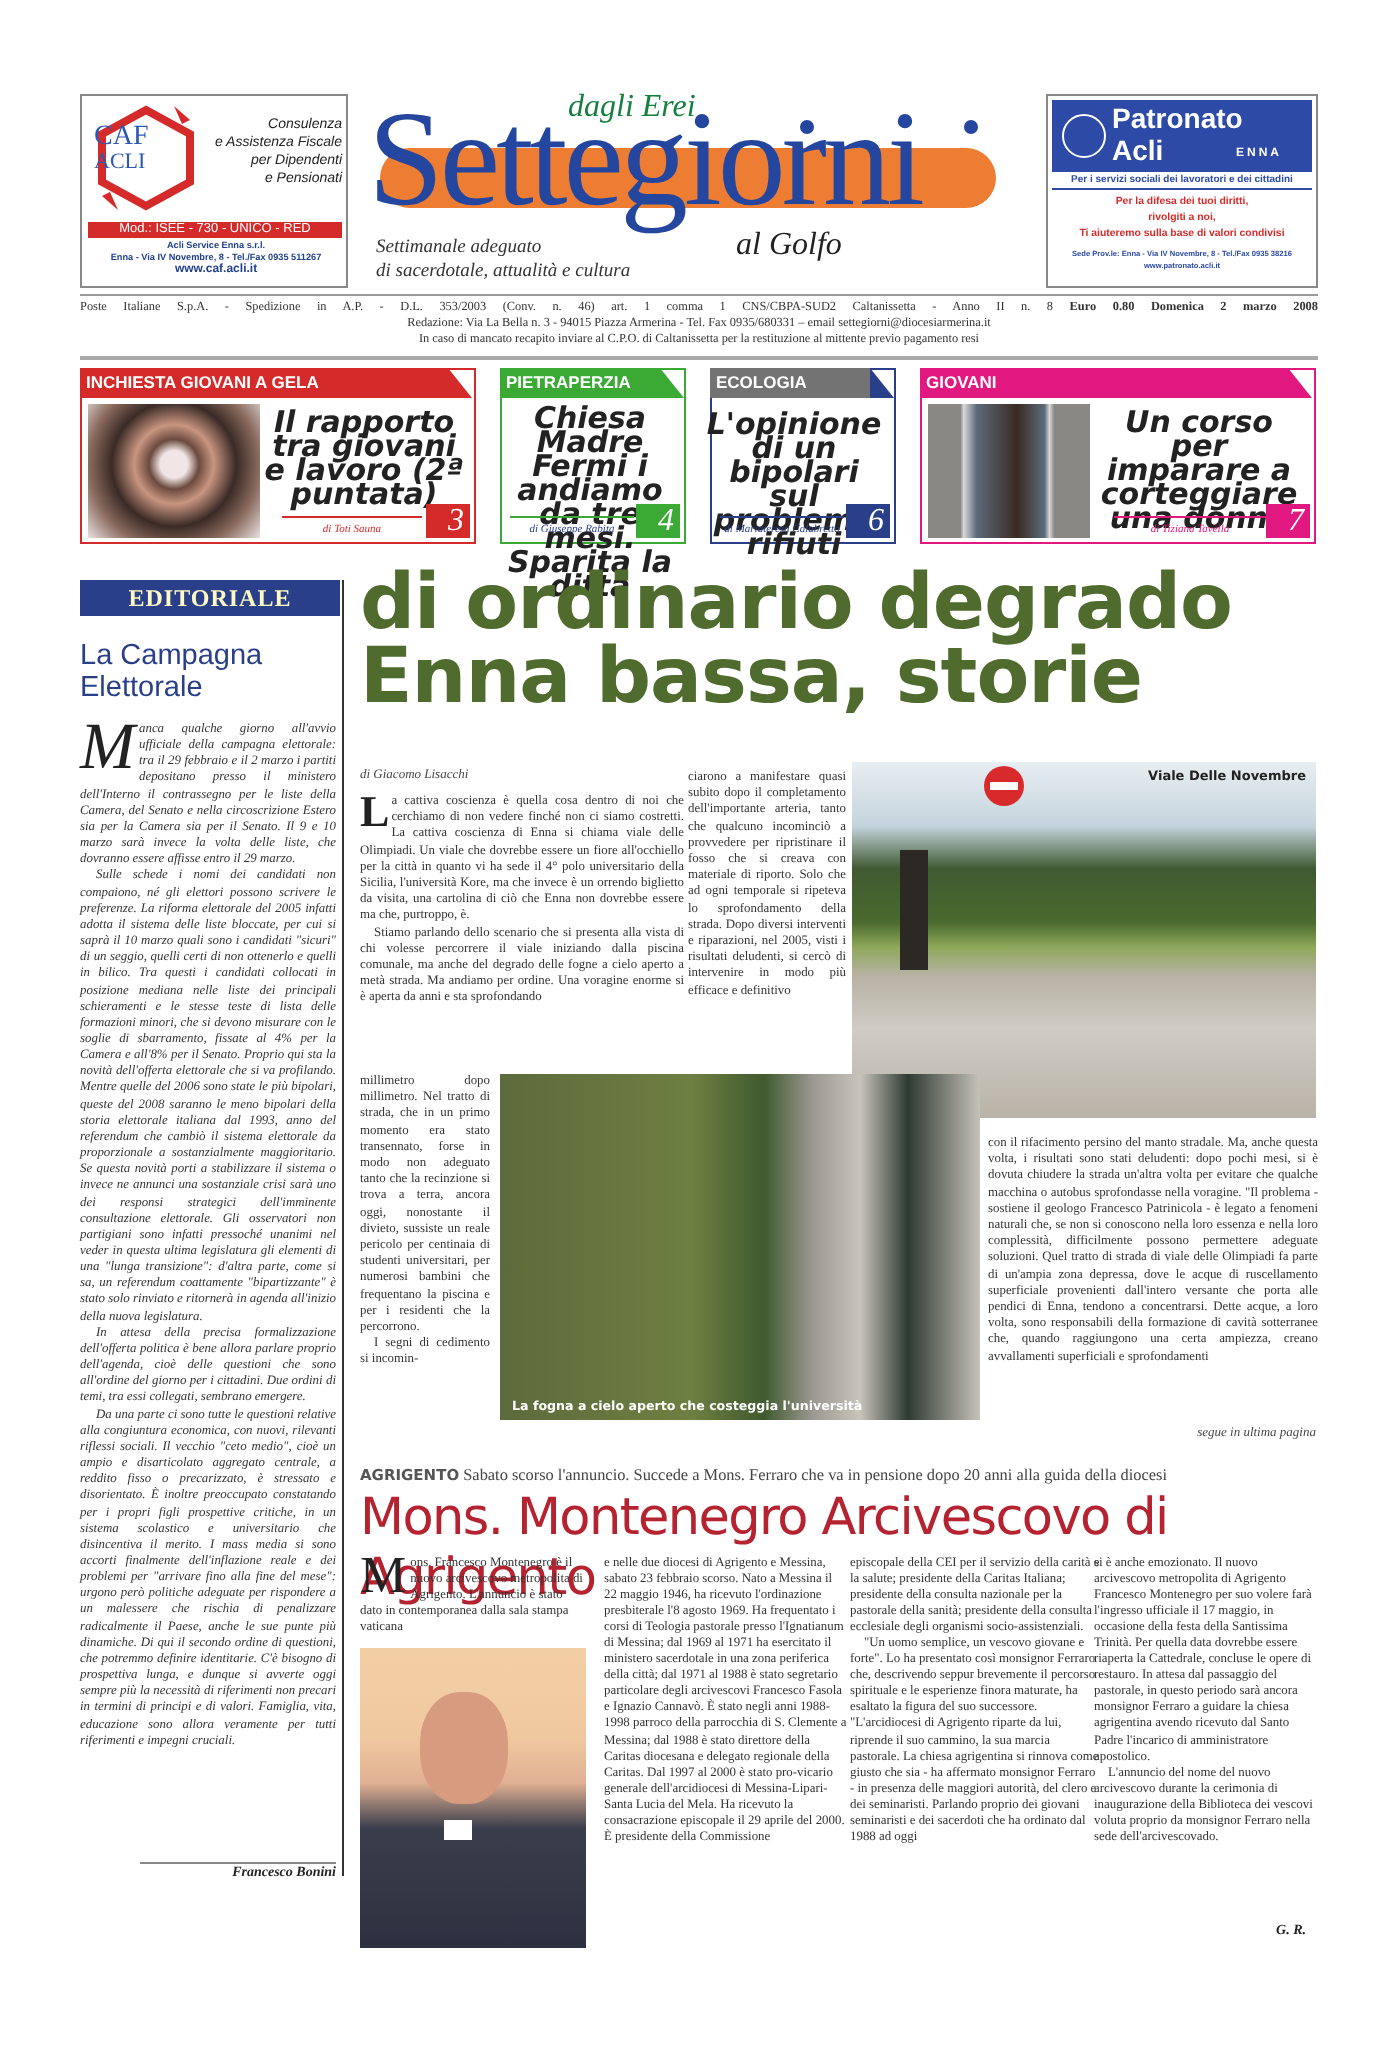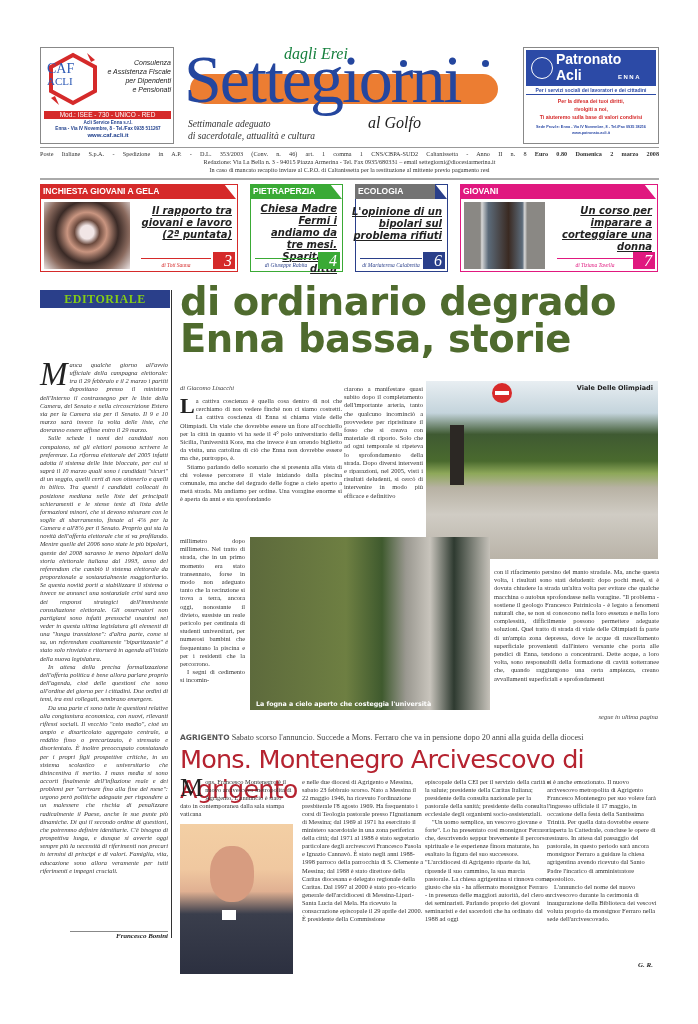--- a/index.html
+++ b/index.html
@@ -32,28 +32,28 @@
 
   
   .postal { left: 40px; top: 147px; width: 619px; border-top: 1px solid #999; border-bottom: 2px solid #aaa; padding: 2px 0 3px; font-size: 6.2px; line-height: 8.2px; color: #333; }
   .postal .l1 { text-align: justify; text-align-last: justify; }
   .postal .l2, .postal .l3 { text-align: center; }
 
   
   .teaser { top: 184px; height: 88px; border: 1.5px solid; background: #fff; }
   .teaser-head { position: absolute; left: -1px; top: -1px; height: 15px; color: #fff; font-family: "Liberation Sans", sans-serif; font-weight: bold; font-size: 8.5px; line-height: 15px; padding-left: 3px; }
   .teaser-head::after { content: ""; position: absolute; right: -12px; top: 0; border-left: 12px solid; border-left-color: inherit; border-top: 15px solid transparent; }
-  .teaser-title { position: absolute; right: 5px; top: 20px; text-align: right; font-family: "DejaVu Sans", sans-serif; font-style: italic; font-weight: bold; font-size: 10px; line-height: 12px; color: #222; text-decoration: underline; }
+  .teaser-title { position: absolute; right: 5px; top: 20px; text-align: center; font-family: "DejaVu Sans", sans-serif; font-style: italic; font-weight: bold; font-size: 15px; line-height: 12px; color: #222; }
   .teaser-author { position: absolute; bottom: 3px; font-size: 5.5px; font-style: italic; text-align: center; border-top: 1px solid; padding-top: 3px; }
   .teaser-num { position: absolute; right: 2px; bottom: 2px; width: 22px; height: 17px; color: #fff; font-style: italic; font-size: 16px; text-align: right; padding-right: 3px; line-height: 17px; }
   .photo { position: absolute; }
 
   
   .edit-col { left: 40px; top: 290px; width: 132px; height: 648px; border-right: 1.5px solid #333; }
-  .edit-head { left: 0; top: 0; width: 130px; height: 18px; background: #2a3f8a; color: #84cc16; text-align: center; font-weight: bold; font-size: 12px; line-height: 18px; letter-spacing: 0.5px; }
+  .edit-head { left: 0; top: 0; width: 130px; height: 18px; background: #2a3f8a; color: #fef9c3; text-align: center; font-weight: bold; font-size: 12px; line-height: 18px; letter-spacing: 0.5px; }
   .edit-title { left: 0; top: 30px; font-family: "Liberation Sans", sans-serif; font-size: 14.5px; line-height: 16px; color: #2a3f8a; }
   .edit-body { left: 0; top: 71px; width: 128px; font-size: 6.45px; line-height: 8.15px; font-style: italic; text-align: justify; color: #333; }
   .edit-body p { text-indent: 8px; }
   .edit-body p.first { text-indent: 0; }
   .dropcap-m { float: left; font-size: 33px; line-height: 27px; margin-right: 2px; font-style: italic; color: #222; }
   .edit-sign { left: 30px; top: 641px; width: 98px; border-top: 1px solid #888; text-align: right; font-size: 7px; font-style: italic; font-weight: bold; padding-top: 0px; }
 
   
   .headline { left: 180px; top: 283px; font-family: "DejaVu Sans", sans-serif; font-weight: bold; font-size: 38.5px; line-height: 37px; color: #4f6b2e; letter-spacing: -0.5px; }
   .byline { left: 180px; top: 384px; font-size: 6.5px; font-style: italic; color: #444; }
@@ -165,20 +165,21 @@
 <div class="abs teaser" style="left:460px;width:198px;border-color:#e0187f;">
   <div class="teaser-head" style="width:184px;background:#e0187f;border-left-color:#e0187f;">GIOVANI</div>
   <div class="photo" style="left:3px;top:17px;width:81px;height:67px;background:linear-gradient(90deg,#8a8884 0,#8a8884 20%,#d8d8d8 22%,#5c6b7a 30%,#3a2a22 55%,#5c6b7a 72%,#d8d8d8 75%,#8a8884 78%);"></div>
   <div class="teaser-title" style="width:105px;">Un corso per imparare a corteggiare una donna</div>
   <div class="teaser-author" style="left:96px;width:76px;color:#e0187f;border-color:#e0187f;">di Tiziana Tavella</div>
   <div class="teaser-num" style="background:#e0187f;">7</div>
 </div>
 
 <div class="abs edit-col">
   <div class="abs edit-head">EDITORIALE</div>
+  <div class="abs edit-title" style="width:120px;">La Campagna Elettorale</div>
   <div class="abs edit-body">
     <p class="first"><span class="dropcap-m">M</span><span>anca qualche giorno all'avvio ufficiale della campagna elettorale: tra il 29 febbraio e il 2 marzo i partiti depositano presso il ministero dell'Interno il contrassegno per le liste della Camera, del Senato e nella circoscrizione Estero sia per la Camera sia per il Senato. Il 9 e 10 marzo sarà invece la volta delle liste, che dovranno essere affisse entro il 29 marzo.</span></p>
     <p>Sulle schede i nomi dei candidati non compaiono, né gli elettori possono scrivere le preferenze. La riforma elettorale del 2005 infatti adotta il sistema delle liste bloccate, per cui si saprà il 10 marzo quali sono i candidati "sicuri" di un seggio, quelli certi di non ottenerlo e quelli in bilico. Tra questi i candidati collocati in posizione mediana nelle liste dei principali schieramenti e le stesse teste di lista delle formazioni minori, che si devono misurare con le soglie di sbarramento, fissate al 4% per la Camera e all'8% per il Senato. Proprio qui sta la novità dell'offerta elettorale che si va profilando. Mentre quelle del 2006 sono state le più bipolari, queste del 2008 saranno le meno bipolari della storia elettorale italiana dal 1993, anno del referendum che cambiò il sistema elettorale da proporzionale a sostanzialmente maggioritario. Se questa novità porti a stabilizzare il sistema o invece ne annunci una sostanziale crisi sarà uno dei responsi strategici dell'imminente consultazione elettorale. Gli osservatori non partigiani sono infatti pressoché unanimi nel veder in questa ultima legislatura gli elementi di una "lunga transizione": d'altra parte, come si sa, un referendum coattamente "bipartizzante" è stato solo rinviato e ritornerà in agenda all'inizio della nuova legislatura.</p>
     <p>In attesa della precisa formalizzazione dell'offerta politica è bene allora parlare proprio dell'agenda, cioè delle questioni che sono all'ordine del giorno per i cittadini. Due ordini di temi, tra essi collegati, sembrano emergere.</p>
     <p>Da una parte ci sono tutte le questioni relative alla congiuntura economica, con nuovi, rilevanti riflessi sociali. Il vecchio "ceto medio", cioè un ampio e disarticolato aggregato centrale, a reddito fisso o precarizzato, è stressato e disorientato. È inoltre preoccupato constatando per i propri figli prospettive critiche, in un sistema scolastico e universitario che disincentiva il merito. I mass media si sono accorti finalmente dell'inflazione reale e dei problemi per "arrivare fino alla fine del mese": urgono però politiche adeguate per rispondere a un malessere che rischia di penalizzare radicalmente il Paese, anche le sue punte più dinamiche. Di qui il secondo ordine di questioni, che potremmo definire identitarie. C'è bisogno di prospettiva lunga, e dunque si avverte oggi sempre più la necessità di riferimenti non precari in termini di principi e di valori. Famiglia, vita, educazione sono allora veramente per tutti riferimenti e impegni cruciali.</p>
   </div>
   <div class="abs edit-sign">Francesco Bonini</div>
 </div>
 
 <div class="abs headline">
@@ -197,21 +198,21 @@
 </div>
 <div class="abs art-text" style="left:344px;top:385px;width:79px;">
   <p style="text-indent:0">ciarono a manifestare quasi subito dopo il completamento dell'importante arteria, tanto che qualcuno incominciò a provvedere per ripristinare il fosso che si creava con materiale di riporto. Solo che ad ogni temporale si ripeteva lo sprofondamento della strada. Dopo diversi interventi e riparazioni, nel 2005, visti i risultati deludenti, si cercò di intervenire in modo più efficace e definitivo</p>
 </div>
 
 <div class="abs photo" style="left:426px;top:381px;width:232px;height:178px;background:linear-gradient(180deg,#e8eef2 0,#c4d4dc 18%,#3f5a32 30%,#4a6a2e 45%,#8ea85a 52%,#b8b2a4 60%,#d0ccc4 75%,#b9b3a8 100%);">
   <div class="abs" style="left:66px;top:2px;width:20px;height:20px;border-radius:50%;background:#d82a2a;">
       <div style="margin:8px 3px;height:4px;background:#fff;"></div>
     </div>
   <div class="abs" style="left:24px;top:44px;width:14px;height:60px;background:#2c2824;"></div>
-  <div class="abs caption-tr">Viale Delle Olimpiadi</div>
+  <div class="abs caption-tr">Viale Delle Novembre</div>
 </div>
 
 <div class="abs photo" style="left:250px;top:537px;width:240px;height:173px;background:linear-gradient(90deg,#5d6a3c 0,#6e7f42 40%,#3f5a2e 55%,#9a9890 65%,#c8c4bc 75%,#2e3a30 85%,#c6c2ba 100%);">
   <div class="abs caption-bl">La fogna a cielo aperto che costeggia l'università</div>
 </div>
 
 <div class="abs art-text" style="left:494px;top:568px;width:165px;">
   <p style="text-indent:0">con il rifacimento persino del manto stradale. Ma, anche questa volta, i risultati sono stati deludenti: dopo pochi mesi, si è dovuta chiudere la strada un'altra volta per evitare che qualche macchina o autobus sprofondasse nella voragine. "Il problema - sostiene il geologo Francesco Patrinicola - è legato a fenomeni naturali che, se non si conoscono nella loro essenza e nella loro complessità, difficilmente possono permettere adeguate soluzioni. Quel tratto di strada di viale delle Olimpiadi fa parte di un'ampia zona depressa, dove le acque di ruscellamento superficiale provenienti dall'intero versante che porta alle pendici di Enna, tendono a concentrarsi. Dette acque, a loro volta, sono responsabili della formazione di cavità sotterranee che, quando raggiungono una certa ampiezza, creano avvallamenti superficiali e sprofondamenti</p>
 </div>
 <div class="abs segue">segue in ultima pagina</div>

